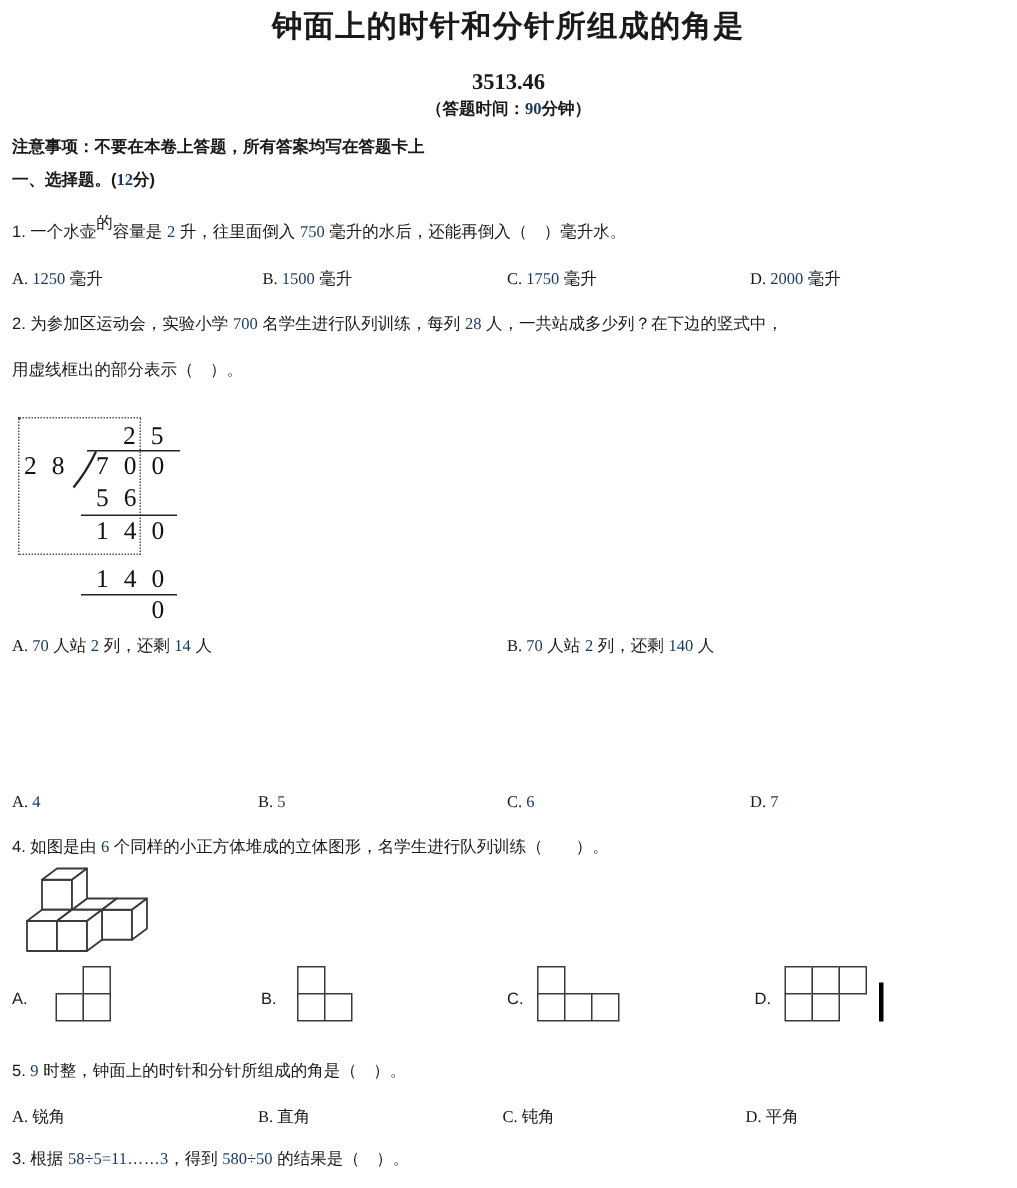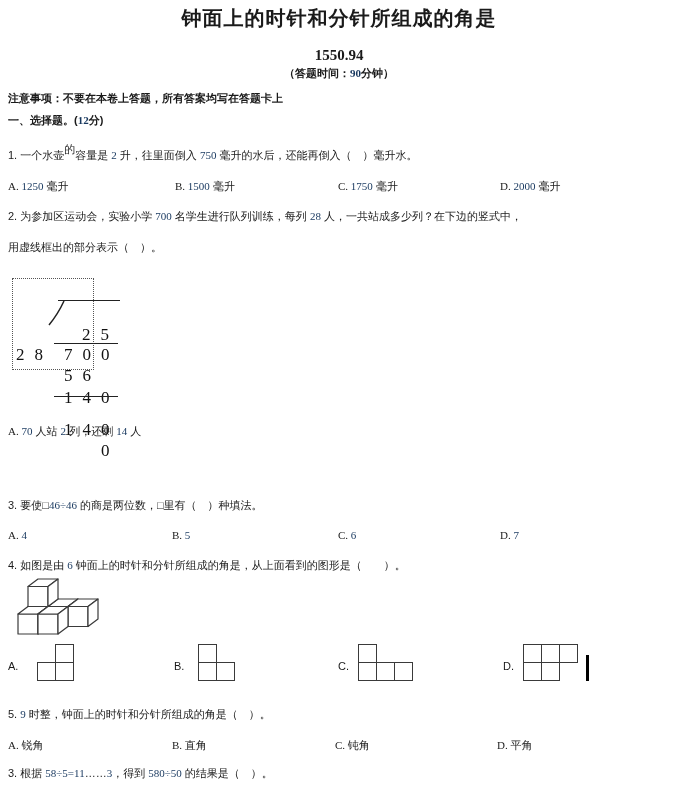--- a/index.html
+++ b/index.html
@@ -11,36 +11,36 @@
   .line{font-size:11px;line-height:19px;white-space:pre;}
   .bold{font-weight:bold;}
   .center{left:0;width:678px;text-align:center;}
   .title{font-size:20px;line-height:24px;font-weight:bold;letter-spacing:1px;}
   .num{font-family:"Liberation Serif",serif;color:#17375e;}
   .lat{font-family:"Liberation Serif",serif;color:#1a1a1a;}
   .sup{position:relative;top:-6px;}
   
   .dfig{position:absolute;left:8px;top:276px;width:150px;height:145px;
         font-family:"Liberation Serif",serif;font-size:17px;color:#111;}
-  .drow{position:absolute;letter-spacing:10px;line-height:17px;white-space:pre;margin-top:44px;}
+  .drow{position:absolute;letter-spacing:10px;line-height:17px;white-space:pre;}
   .dline{position:absolute;height:0;border-top:1.5px solid #222;}
   .dotbox{position:absolute;left:4px;top:2px;width:80px;height:90px;border:1.2px dotted #555;}
   
   .shape{position:absolute;}
   .cell{position:absolute;width:19px;height:19px;border:1px solid #3a3a3a;box-sizing:border-box;background:#fff;}
   .cursor{position:absolute;width:3px;height:26px;background:#000;}
   svg{display:block;}
 </style>
 </head>
 <body>
 
 <div class="page">
 
   <div class="abs center title" style="top:6px">钟面上的时针和分针所组成的角是</div>
-  <div class="abs center line bold lat" style="top:46px;font-size:15px">1550.94</div>
+  <div class="abs center line bold lat" style="top:46px;font-size:15px">3513.46</div>
   <div class="abs center line bold" style="top:64px"><span>（答题时间：</span><span class="num">90</span><span>分钟）</span></div>
   <div class="abs line bold" style="left:8px;top:89px">注意事项：不要在本卷上答题，所有答案均写在答题卡上</div>
   <div class="abs line bold" style="left:8px;top:111px"><span>一、选择题。(</span><span class="num">12</span><span>分)</span></div>
 
   <div class="abs line" style="left:8px;top:146px"><span>1. 一个水壶</span><span class="sup">的</span><span>容量是 </span><span class="num">2</span><span> 升，往里面倒入 </span><span class="num">750</span><span> 毫升的水后，还能再倒入（　）毫升水。</span></div>
   <div class="abs line" style="left:8px;top:177px"><span class="lat">A. </span><span class="num">1250</span><span> 毫升</span></div>
   <div class="abs line" style="left:175px;top:177px"><span class="lat">B. </span><span class="num">1500</span><span> 毫升</span></div>
   <div class="abs line" style="left:338px;top:177px"><span class="lat">C. </span><span class="num">1750</span><span> 毫升</span></div>
   <div class="abs line" style="left:500px;top:177px"><span class="lat">D. </span><span class="num">2000</span><span> 毫升</span></div>
 
@@ -58,28 +58,28 @@
     <span class="drow" style="left:56px;top:26px">700</span>
     <span class="drow" style="left:56px;top:47px">56</span>
     <div class="dline" style="left:46px;top:67px;width:64px"></div>
     <span class="drow" style="left:56px;top:69px">140</span>
     <span class="drow" style="left:56px;top:101px">140</span>
     <div class="dline" style="left:46px;top:120px;width:64px"></div>
     <span class="drow" style="left:93px;top:122px">0</span>
   </div>
 
   <div class="abs line" style="left:8px;top:422px"><span class="lat">A. </span><span class="num">70</span><span> 人站 </span><span class="num">2</span><span> 列，还剩 </span><span class="num">14</span><span> 人</span></div>
+  <div class="abs line" style="left:338px;top:422px"><span class="lat">B. </span><span class="num">70</span><span> 人站 </span><span class="num">2</span><span> 列，还剩 </span><span class="num">140</span><span> 人</span></div>
 
-  <div class="abs line" style="left:8px;top:496px"><span>3. 要使□</span><span class="num">46÷46</span><span> 的商是两位数，□里有（　）种填法。</span></div>
   <div class="abs line" style="left:8px;top:526px"><span class="lat">A. </span><span class="num">4</span></div>
   <div class="abs line" style="left:172px;top:526px"><span class="lat">B. </span><span class="num">5</span></div>
   <div class="abs line" style="left:338px;top:526px"><span class="lat">C. </span><span class="num">6</span></div>
   <div class="abs line" style="left:500px;top:526px"><span class="lat">D. </span><span class="num">7</span></div>
 
-  <div class="abs line" style="left:8px;top:556px"><span>4. 如图是由 </span><span class="num">6</span><span> 钟面上的时针和分针所组成的角是，从上面看到的图形是（　　）。</span></div>
+  <div class="abs line" style="left:8px;top:556px"><span>4. 如图是由 </span><span class="num">6</span><span> 个同样的小正方体堆成的立体图形，名学生进行队列训练（　　）。</span></div>
 
   <svg class="abs" style="left:12px;top:578px" width="100" height="60" viewBox="0 0 100 60">
     <g fill="#ffffff" stroke="#3a3a3a" stroke-width="1.2" stroke-linejoin="round">
 
       <rect x="16" y="28.5" width="20" height="20"></rect>
       <polygon points="16,28.5 36,28.5 46,21 26,21"></polygon>
       <polygon points="36,28.5 46,21 46,41 36,48.5"></polygon>
       <rect x="36" y="28.5" width="20" height="20"></rect>
       <polygon points="36,28.5 56,28.5 66,21 46,21"></polygon>
       <polygon points="56,28.5 66,21 66,41 56,48.5"></polygon>

